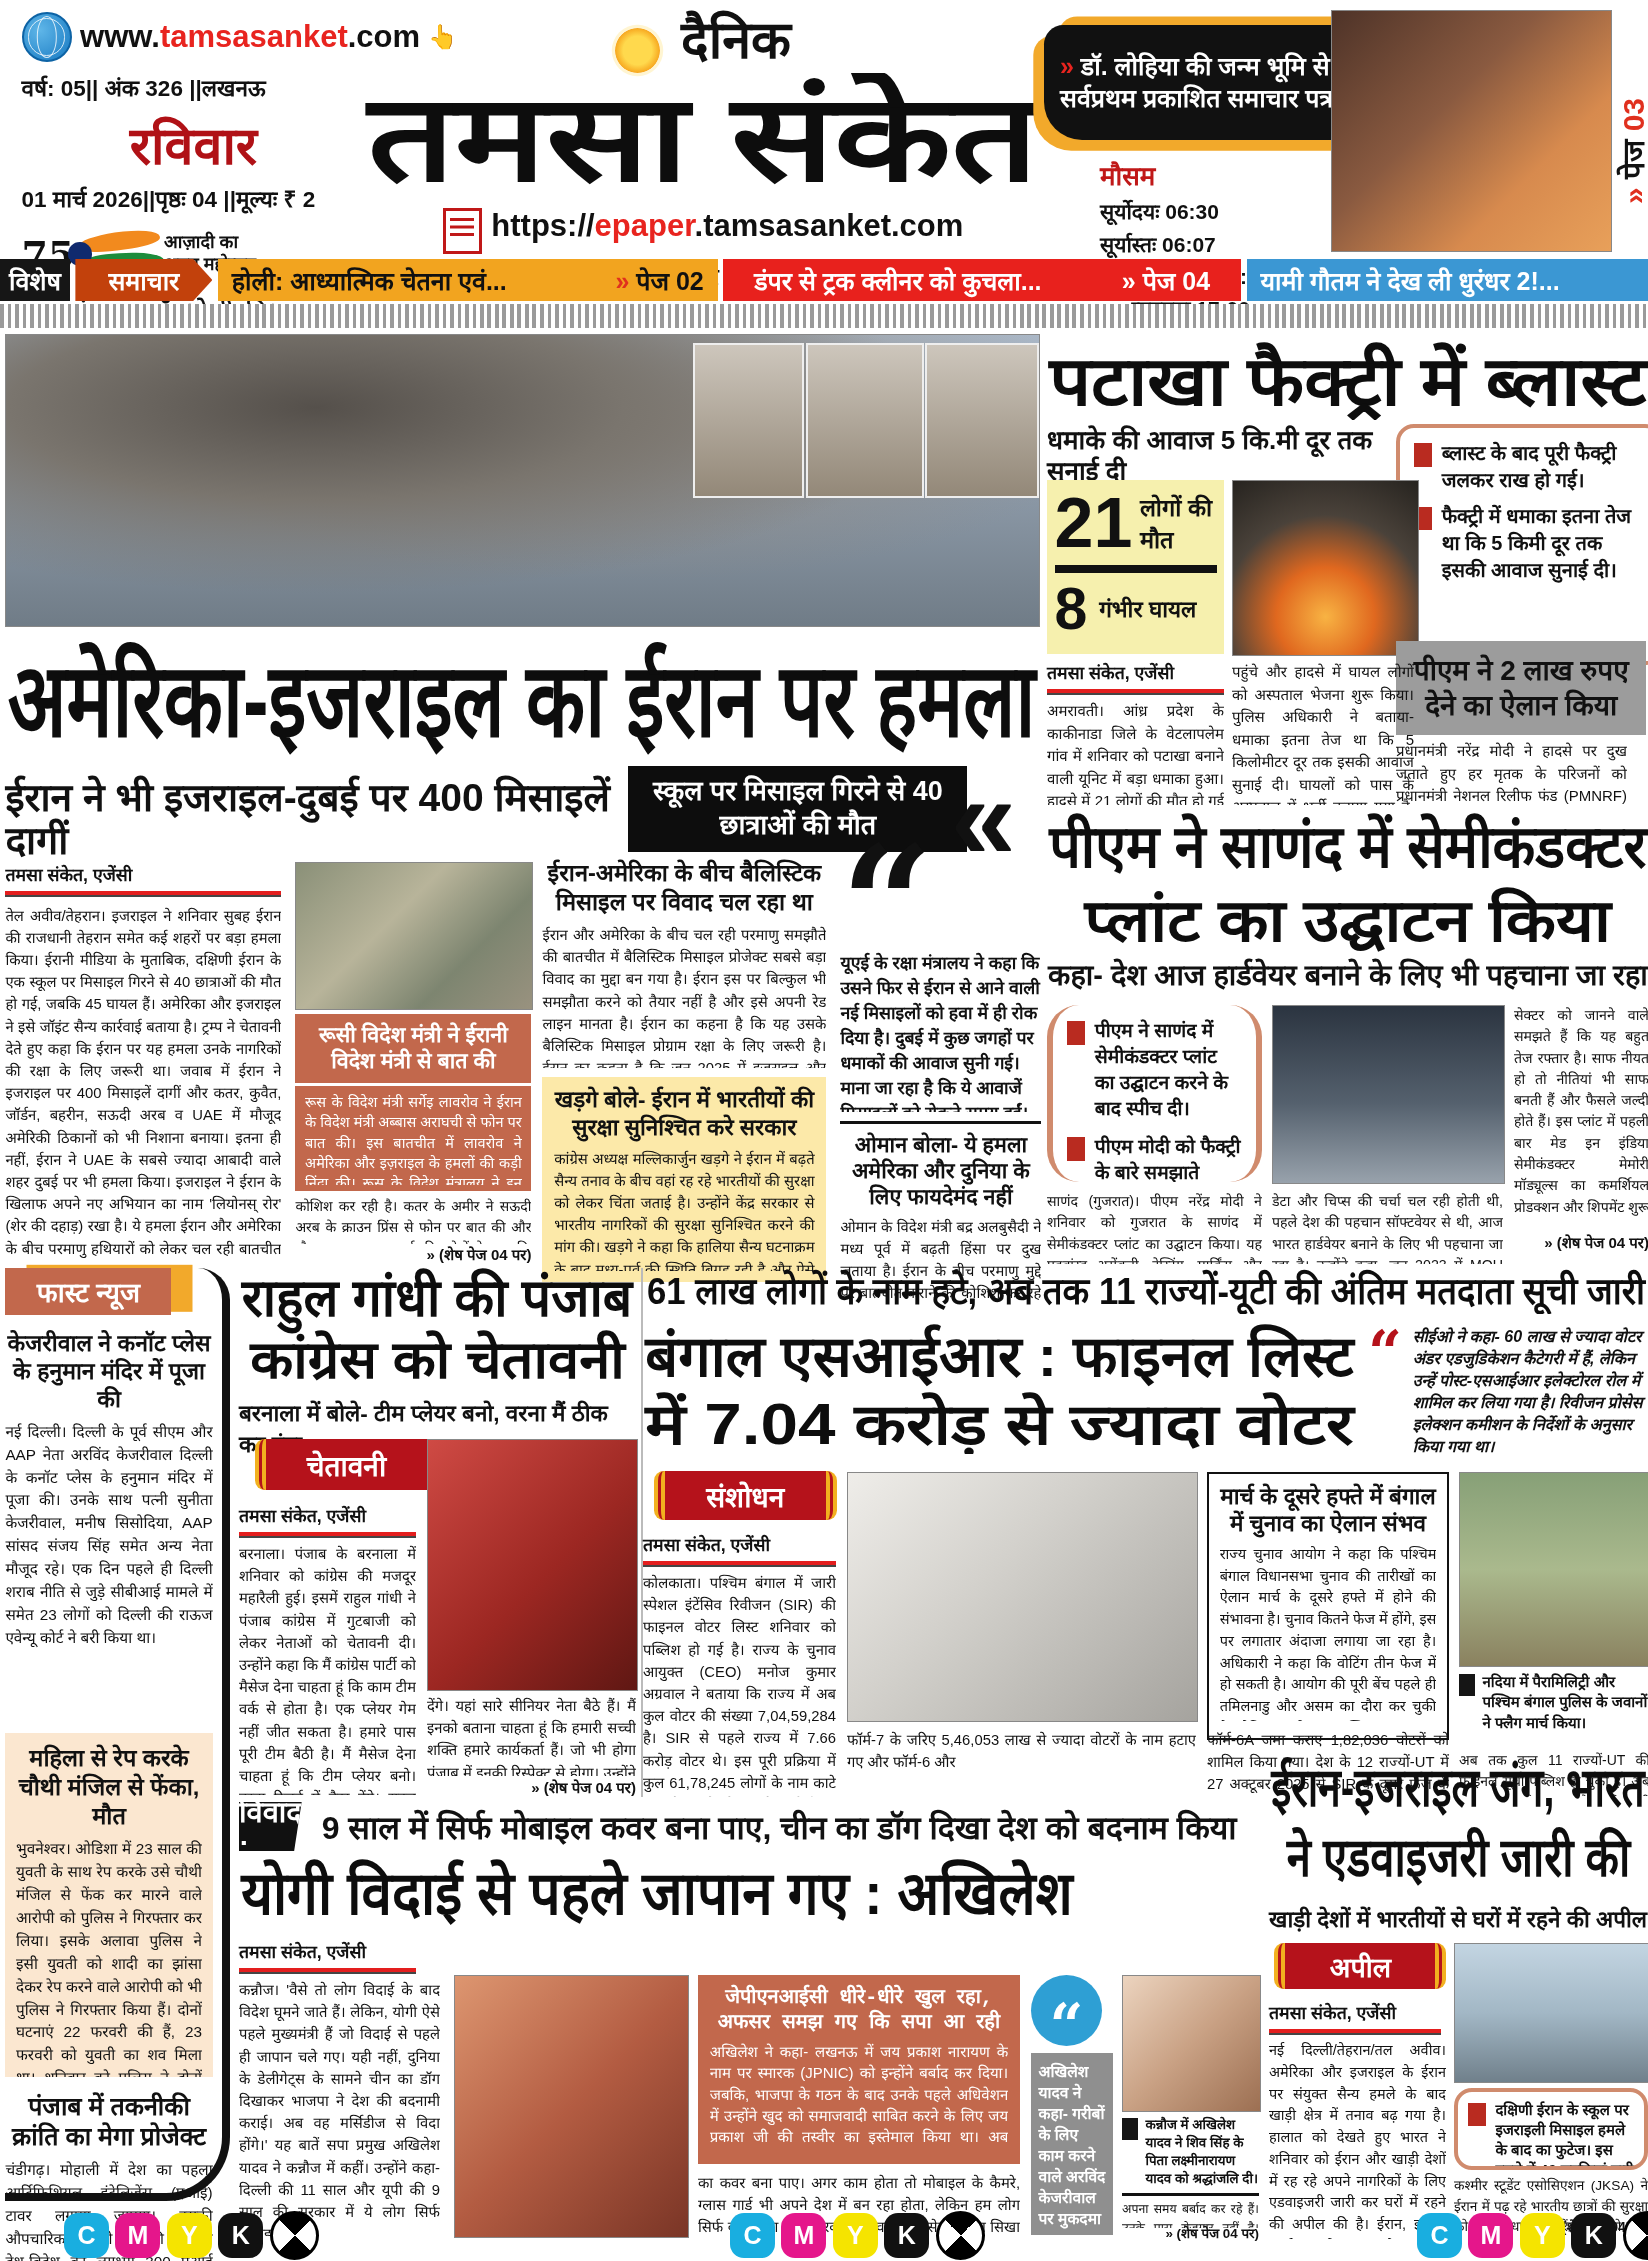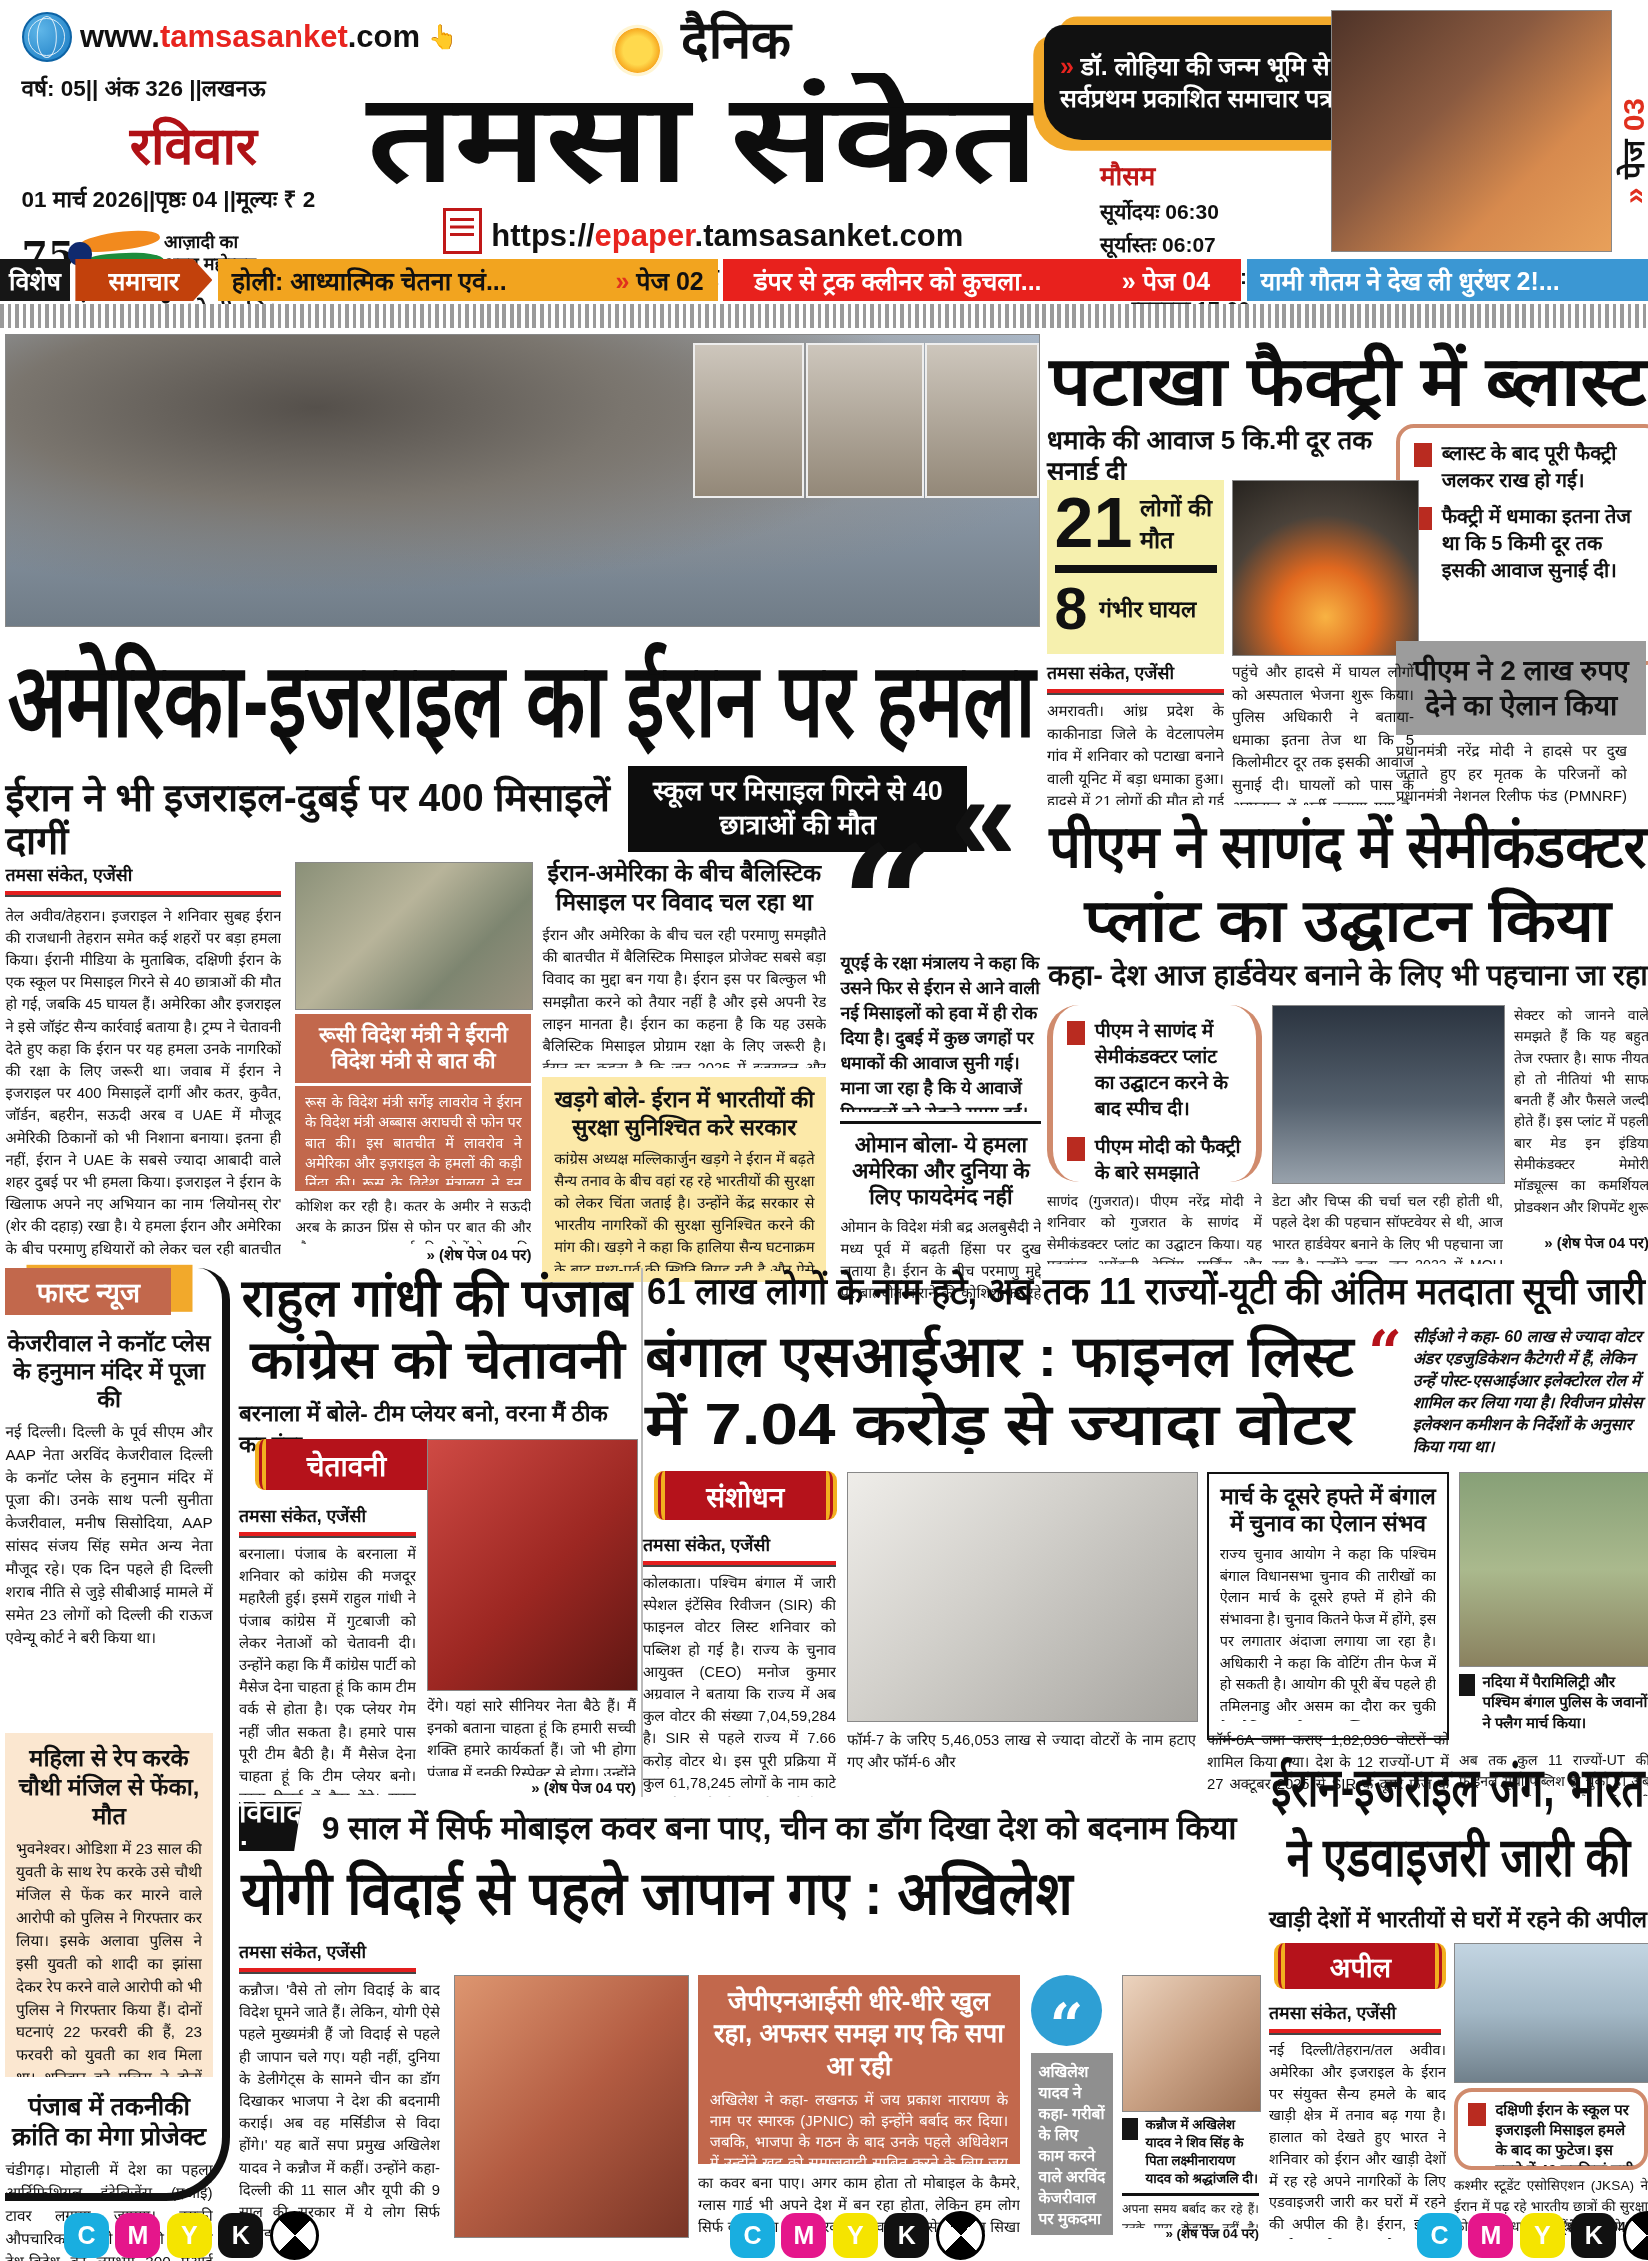--- a/index.html
+++ b/index.html
@@ -89,21 +89,21 @@
     </div>
 
     <div class="abs" style="left:365px;top:2.1px;width:676px;text-align:center;">
       <div style="display:flex;justify-content:center;align-items:flex-end;gap:21px;">
         <span class="sun"></span>
         <span style="font-size:52px;font-weight:900;">दैनिक</span>
       </div>
       <svg width="676" height="130" viewBox="0 0 1260 242">
         <text x="5" y="200" font-size="225" textLength="1250" lengthAdjust="spacingAndGlyphs">तमसा संकेत</text>
       </svg>
-      <div style="display:flex;justify-content:center;align-items:flex-end;gap:9.7px;margin-top:3.2px;">
+      <div style="display:flex;justify-content:center;align-items:flex-start;gap:9.7px;margin-top:3.2px;">
         <span class="docicon"></span>
         <span style="font-size:31px;font-weight:900;"><span>https://</span><span style="color:#e8241f;">epaper</span><span>.tamsasanket.com</span></span>
       </div>
       <div style="font-size:23.6px;font-weight:800;margin-top:5.4px;">लखनऊ व अम्बेडकर नगर से एक साथ प्रकाशित</div>
     </div>
 
     <div class="abs" style="left:1044px;top:25px;width:354px;height:115px;background:#111;border-radius:19.3px 38px 19.3px 38px;color:#fff;display:flex;flex-direction:column;justify-content:center;padding:0 16px;box-shadow:14px -8.6px 0 #f2a92b, -10.7px 10.7px 0 #f2a92b;">
       <div style="font-size:25px;font-weight:900;line-height:1.25;"><span style="color:#e8241f;">»</span> <span>डॉ. लोहिया की जन्म भूमि से</span></div>
       <div style="font-size:25px;font-weight:900;line-height:1.25;">सर्वप्रथम प्रकाशित समाचार पत्र</div>
     </div>
@@ -322,21 +322,21 @@
     <svg width="837" height="71" viewBox="0 0 1560 132">
       <text x="4" y="106" font-size="112" textLength="1550" lengthAdjust="spacingAndGlyphs">योगी विदाई से पहले जापान गए : अखिलेश</text>
     </svg>
     <div class="abs" style="left:0;top:82px;width:177px;">
       <div class="byline">तमसा संकेत, एजेंसी</div>
       <div class="rule"></div>
     </div>
     <div class="abs bt clip" style="left:0;top:122px;width:201px;height:257px;font-size:14.8px;">कन्नौज। 'वैसे तो लोग विदाई के बाद विदेश घूमने जाते हैं। लेकिन, योगी ऐसे पहले मुख्यमंत्री हैं जो विदाई से पहले ही जापान चले गए। यही नहीं, दुनिया के डेलीगेट्स के सामने चीन का डॉग दिखाकर भाजपा ने देश की बदनामी कराई। अब वह मर्सिडीज से विदा होंगे।' यह बातें सपा प्रमुख अखिलेश यादव ने कन्नौज में कहीं। उन्होंने कहा- दिल्ली की 11 साल और यूपी की 9 साल की सरकार में ये लोग सिर्फ मोबाइल</div>
     <div class="abs photo ph-akhilesh" style="left:215px;top:118px;width:233px;height:261px;"></div>
     <div class="abs orangebox clip" style="left:459px;top:118px;width:322px;height:189px;padding:9.7px 11.8px;box-sizing:border-box;">
-      <div class="obh" style="font-size:26px;">जेपीएनआईसी धीरे-धीरे खुल रहा, अफसर समझ गए कि सपा आ रही</div>
+      <div class="obh" style="font-size:20px;font-family:Liberation Mono, monospace;">जेपीएनआईसी धीरे-धीरे खुल रहा, अफसर समझ गए कि सपा आ रही</div>
       <div class="obt clip" style="font-size:15px;line-height:1.42;margin-top:6.4px;height:107px;">अखिलेश ने कहा- लखनऊ में जय प्रकाश नारायण के नाम पर स्मारक (JPNIC) को इन्होंने बर्बाद कर दिया। जबकि, भाजपा के गठन के बाद उनके पहले अधिवेशन में उन्होंने खुद को समाजवादी साबित करने के लिए जय प्रकाश जी की तस्वीर का इस्तेमाल किया था। अब अधिकारियों को पता लग गया है कि सरकार समाजवादियों की आने वाली है। इसलिए वो धीरे-धीरे खुल रहा है। अभी पार्किंग खुली है, फिर अंदर भी खुलेगा। फिर समाजवादियों को दे दिया जाएगा।</div>
     </div>
     <div class="abs bt clip" style="left:459px;top:315px;width:322px;height:64px;font-size:14.8px;">का कवर बना पाए। अगर काम होता तो मोबाइल के कैमरे, ग्लास गार्ड भी अपने देश में बन रहा होता, लेकिन हम लोग सिर्फ कवर बना पाए। सरकार ने युवाओं को सेल्फी लेना सिखा दिया। अब युवा इसमें</div>
     <div class="abs" style="left:792px;top:118px;width:71px;height:71px;border-radius:50%;background:#2e9fd4;color:#fff;display:flex;align-items:center;justify-content:center;">
       <span style="font-size:59px;font-weight:900;line-height:0.2;font-family:'DejaVu Serif',serif;margin-top:31px;">“</span>
     </div>
     <div class="abs clip" style="left:792px;top:196px;width:82px;height:182px;background:#8f8f8f;color:#fff;font-size:15.6px;font-weight:700;padding:7.5px;line-height:1.35;box-sizing:border-box;">अखिलेश यादव ने कहा- गरीबों के लिए काम करने वाले अरविंद केजरीवाल पर मुकदमा लगाकर उनको जबरन फंसाया। कोर्ट ने उन्हें बेकसूर साबित किया।</div>
     <div class="abs photo ph-tribute" style="left:883px;top:118px;width:137px;height:135px;"></div>
     <div class="abs cap clip" style="left:883px;top:259px;width:137px;height:75px;font-size:13.4px;">
         <span class="sq"></span>

